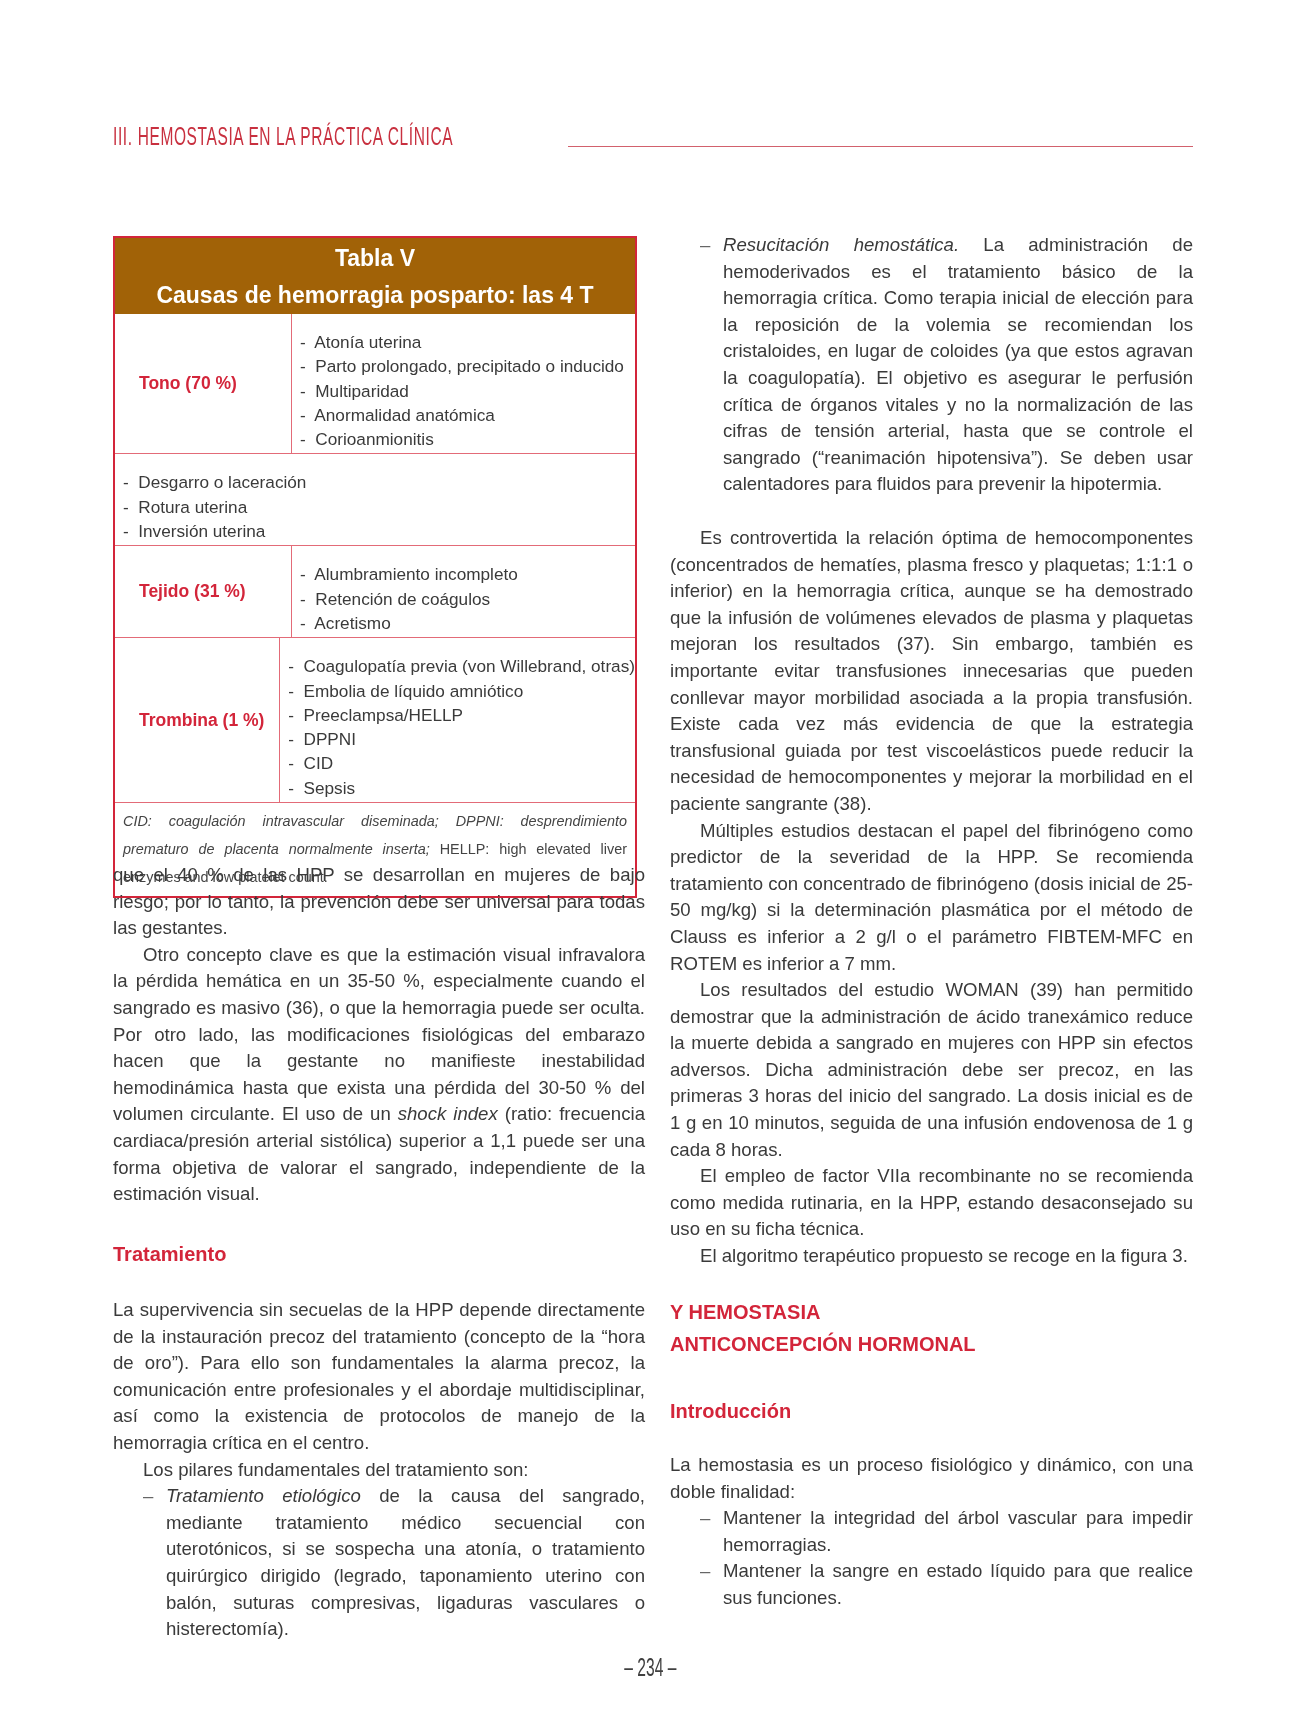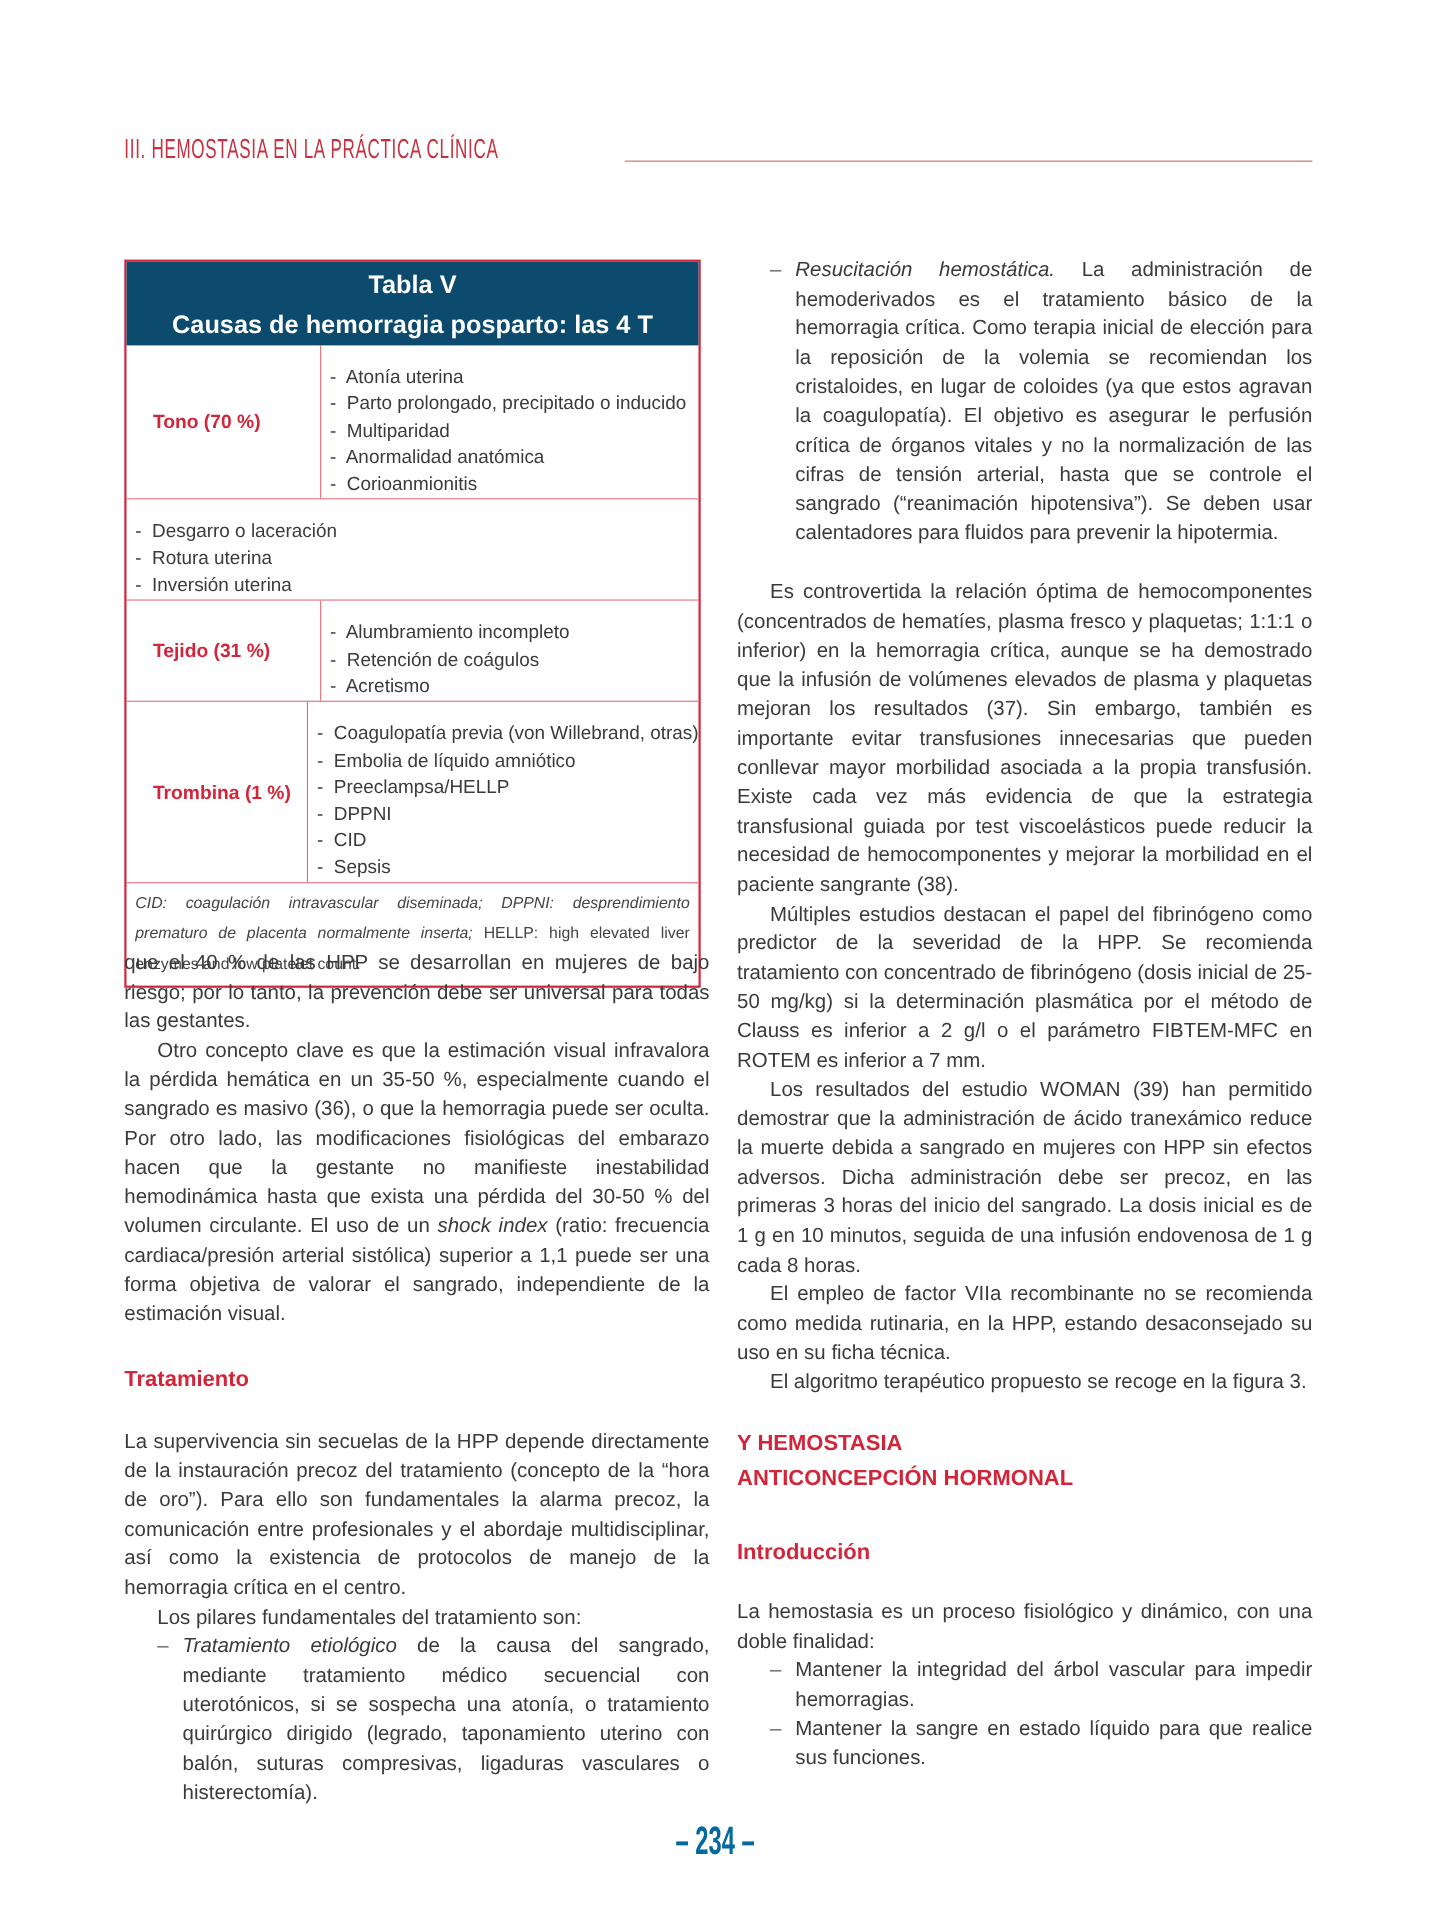--- a/index.html
+++ b/index.html
@@ -17,29 +17,29 @@
   .dash-item { position:relative; padding-left:53px; }
   .dash-item .dash { position:absolute; left:30px; top:0; color:#666; }
   .dash-item-r { position:relative; padding-left:53px; }
   .dash-item-r .dash { position:absolute; left:30px; top:0; color:#666; }
   em { font-style:italic; }
 
   h2.section { color:#d3253a; font-size:20px; font-weight:bold; margin:0; line-height:32px; }
 
   
   .tbl { position:absolute; left:113px; top:236px; width:524px; border:2px solid #d3253a; box-sizing:border-box; }
-  .tbl-head { background:#0c4a6e; color:#fff; text-align:center; font-weight:bold; font-size:23px; line-height:37px; padding:2px 0 0 0; }
+  .tbl-head { background:#a16207; color:#fff; text-align:center; font-weight:bold; font-size:23px; line-height:37px; padding:2px 0 0 0; }
   .tbl-row { display:flex; border-top:1.5px solid #e36b78; }
   .tbl-row:first-of-type { border-top:none; }
   .tbl-cat { width:152px; border-right:1.5px solid #e36b78; display:flex; align-items:center; padding-left:24px; color:#d3253a; font-weight:bold; font-size:17.5px; }
   .tbl-items { flex:1; padding:16px 0 2px 8px; font-size:17.2px; line-height:24.3px; }
   .tbl-items div { white-space:nowrap; }
   .tbl-note { border-top:1.5px solid #e36b78; padding:4px 8px 5px 8px; font-size:14.4px; line-height:28px; text-align:justify; color:#444; }
 
-  .page-num { position:absolute; left:0; width:1300px; top:1652px; text-align:center; color:#0369a1; font-size:36px;font-weight:bold; }
+  .page-num { position:absolute; left:0; width:1300px; top:1652px; text-align:center; color:#404040; font-size:26px; }
   .page-num span { display:inline-block; transform:scaleX(0.6); }
 </style>
 </head>
 <body>
 
 <div class="running-head">
   <span class="title">III. HEMOSTASIA EN LA PRÁCTICA CLÍNICA</span>
   <div class="rule"></div>
 </div>
 

